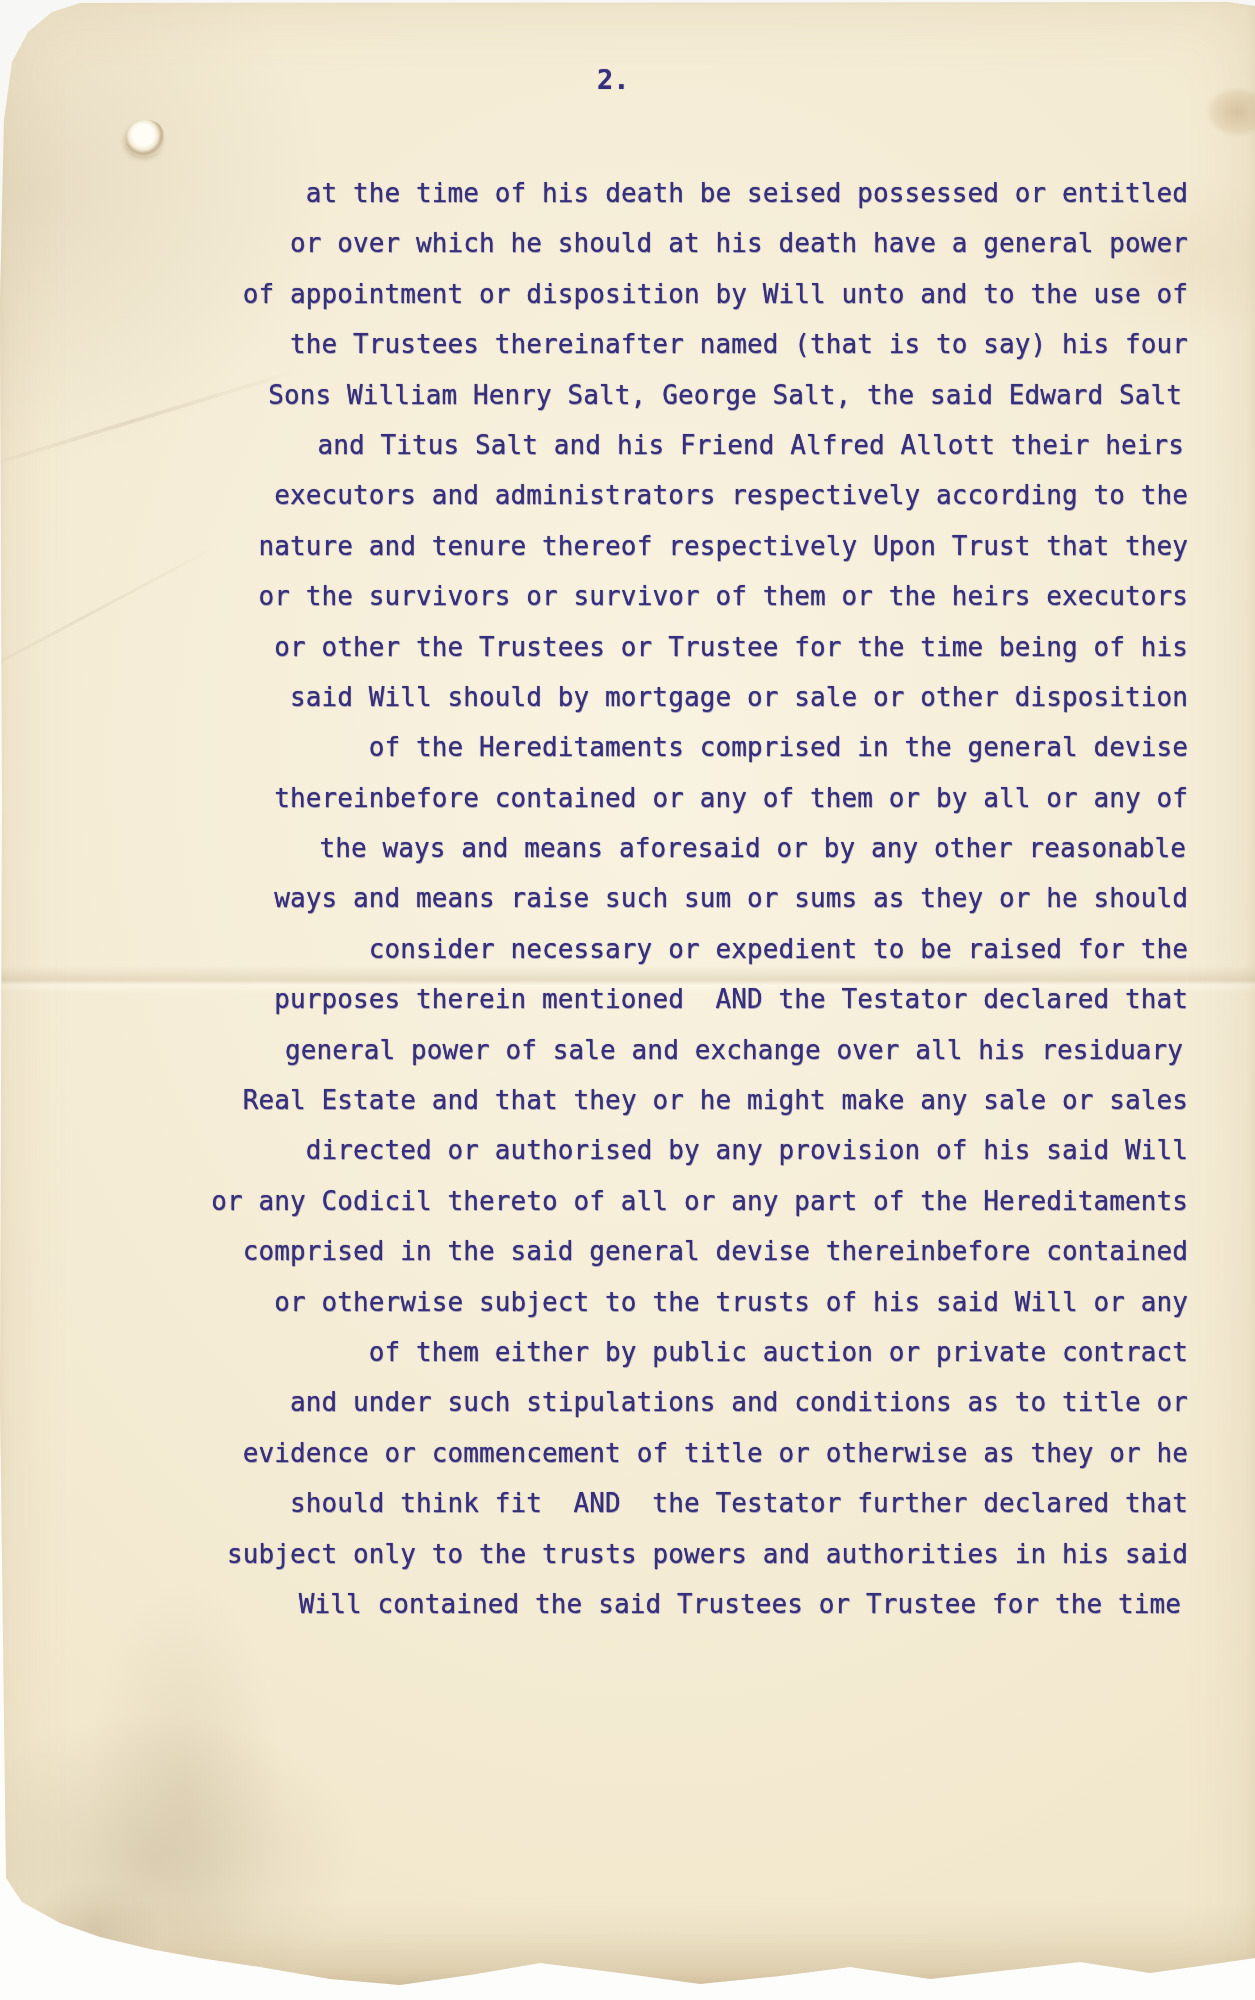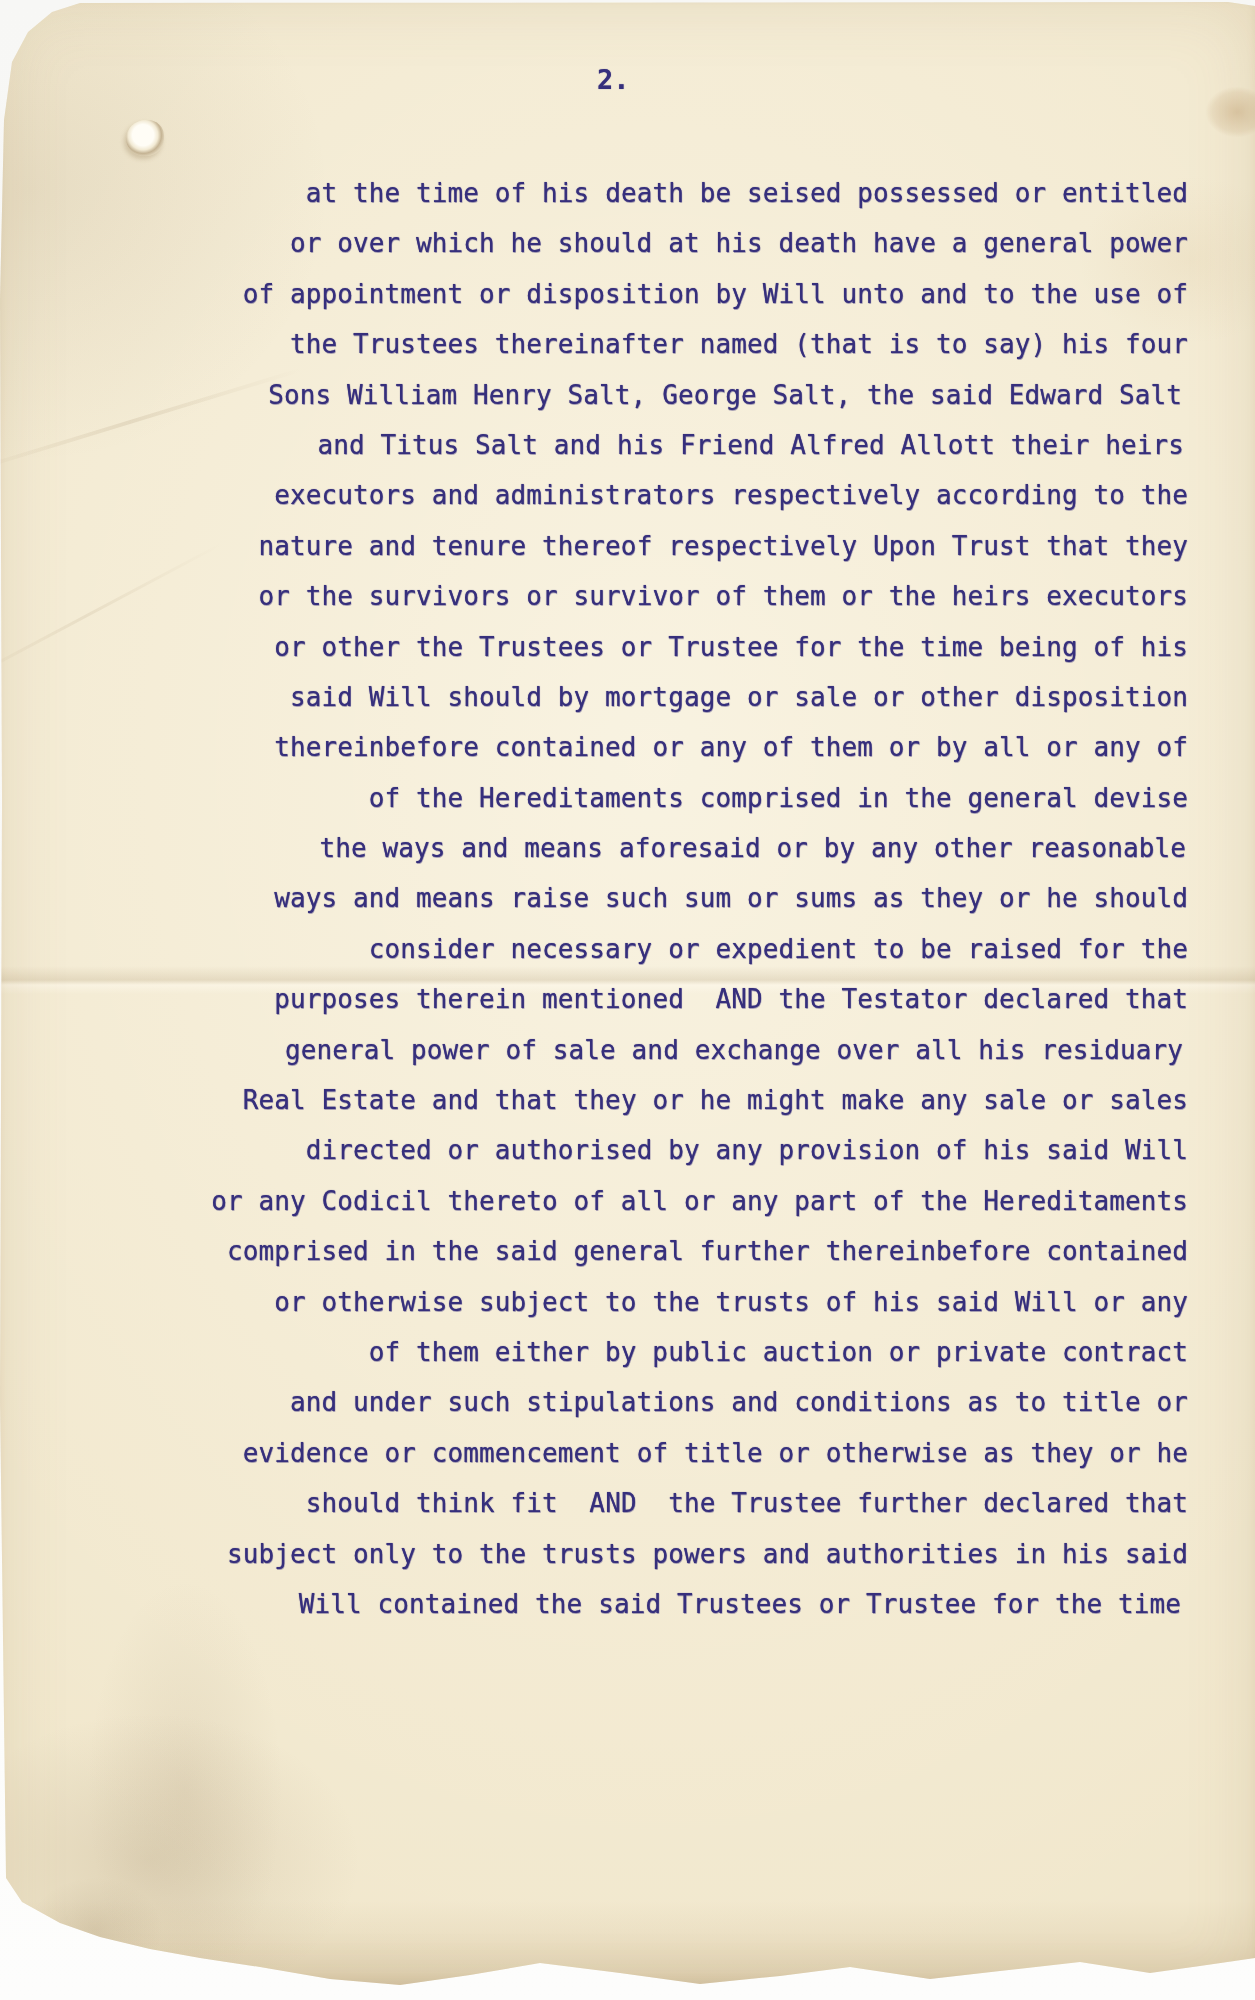--- a/index.html
+++ b/index.html
@@ -98,33 +98,33 @@
       <div class="line">or over which he should at his death have a general power</div>
       <div class="line">of appointment or disposition by Will unto and to the use of</div>
       <div class="line">the Trustees thereinafter named (that is to say) his four</div>
       <div class="line">Sons William Henry Salt, George Salt, the said Edward Salt</div>
       <div class="line">and Titus Salt and his Friend Alfred Allott their heirs</div>
       <div class="line">executors and administrators respectively according to the</div>
       <div class="line">nature and tenure thereof respectively Upon Trust that they</div>
       <div class="line">or the survivors or survivor of them or the heirs executors</div>
       <div class="line">or other the Trustees or Trustee for the time being of his</div>
       <div class="line">said Will should by mortgage or sale or other disposition</div>
+      <div class="line">of the Hereditaments comprised in the general devise</div>
       <div class="line">thereinbefore contained or any of them or by all or any of</div>
-      <div class="line">of the Hereditaments comprised in the general devise</div>
       <div class="line">the ways and means aforesaid or by any other reasonable</div>
       <div class="line">ways and means raise such sum or sums as they or he should</div>
       <div class="line">consider necessary or expedient to be raised for the</div>
       <div class="line">purposes therein mentioned  AND the Testator declared that</div>
       <div class="line">general power of sale and exchange over all his residuary</div>
       <div class="line">Real Estate and that they or he might make any sale or sales</div>
       <div class="line">directed or authorised by any provision of his said Will</div>
       <div class="line">or any Codicil thereto of all or any part of the Hereditaments</div>
-      <div class="line">comprised in the said general further thereinbefore contained</div>
+      <div class="line">comprised in the said general devise thereinbefore contained</div>
       <div class="line">or otherwise subject to the trusts of his said Will or any</div>
       <div class="line">of them either by public auction or private contract</div>
       <div class="line">and under such stipulations and conditions as to title or</div>
       <div class="line">evidence or commencement of title or otherwise as they or he</div>
-      <div class="line">should think fit  AND  the Trustee further declared that</div>
+      <div class="line">should think fit  AND  the Testator further declared that</div>
       <div class="line">subject only to the trusts powers and authorities in his said</div>
       <div class="line">Will contained the said Trustees or Trustee for the time</div>
     </div>
   </div>
 </div>
 
 </body></html>

